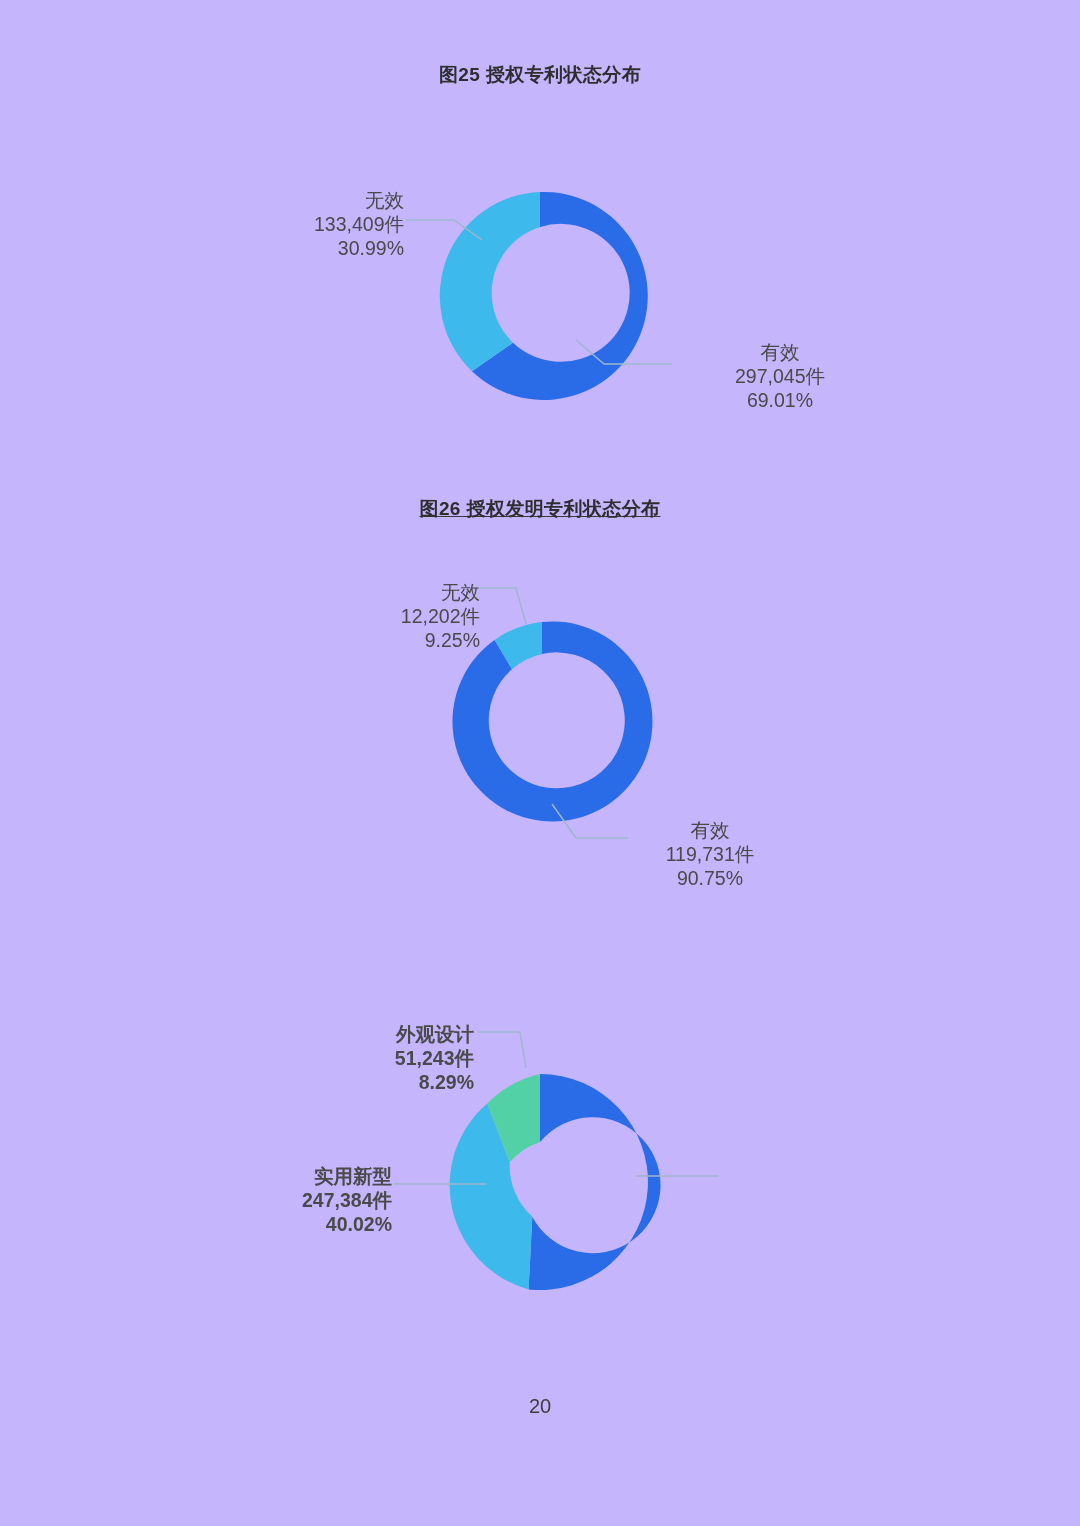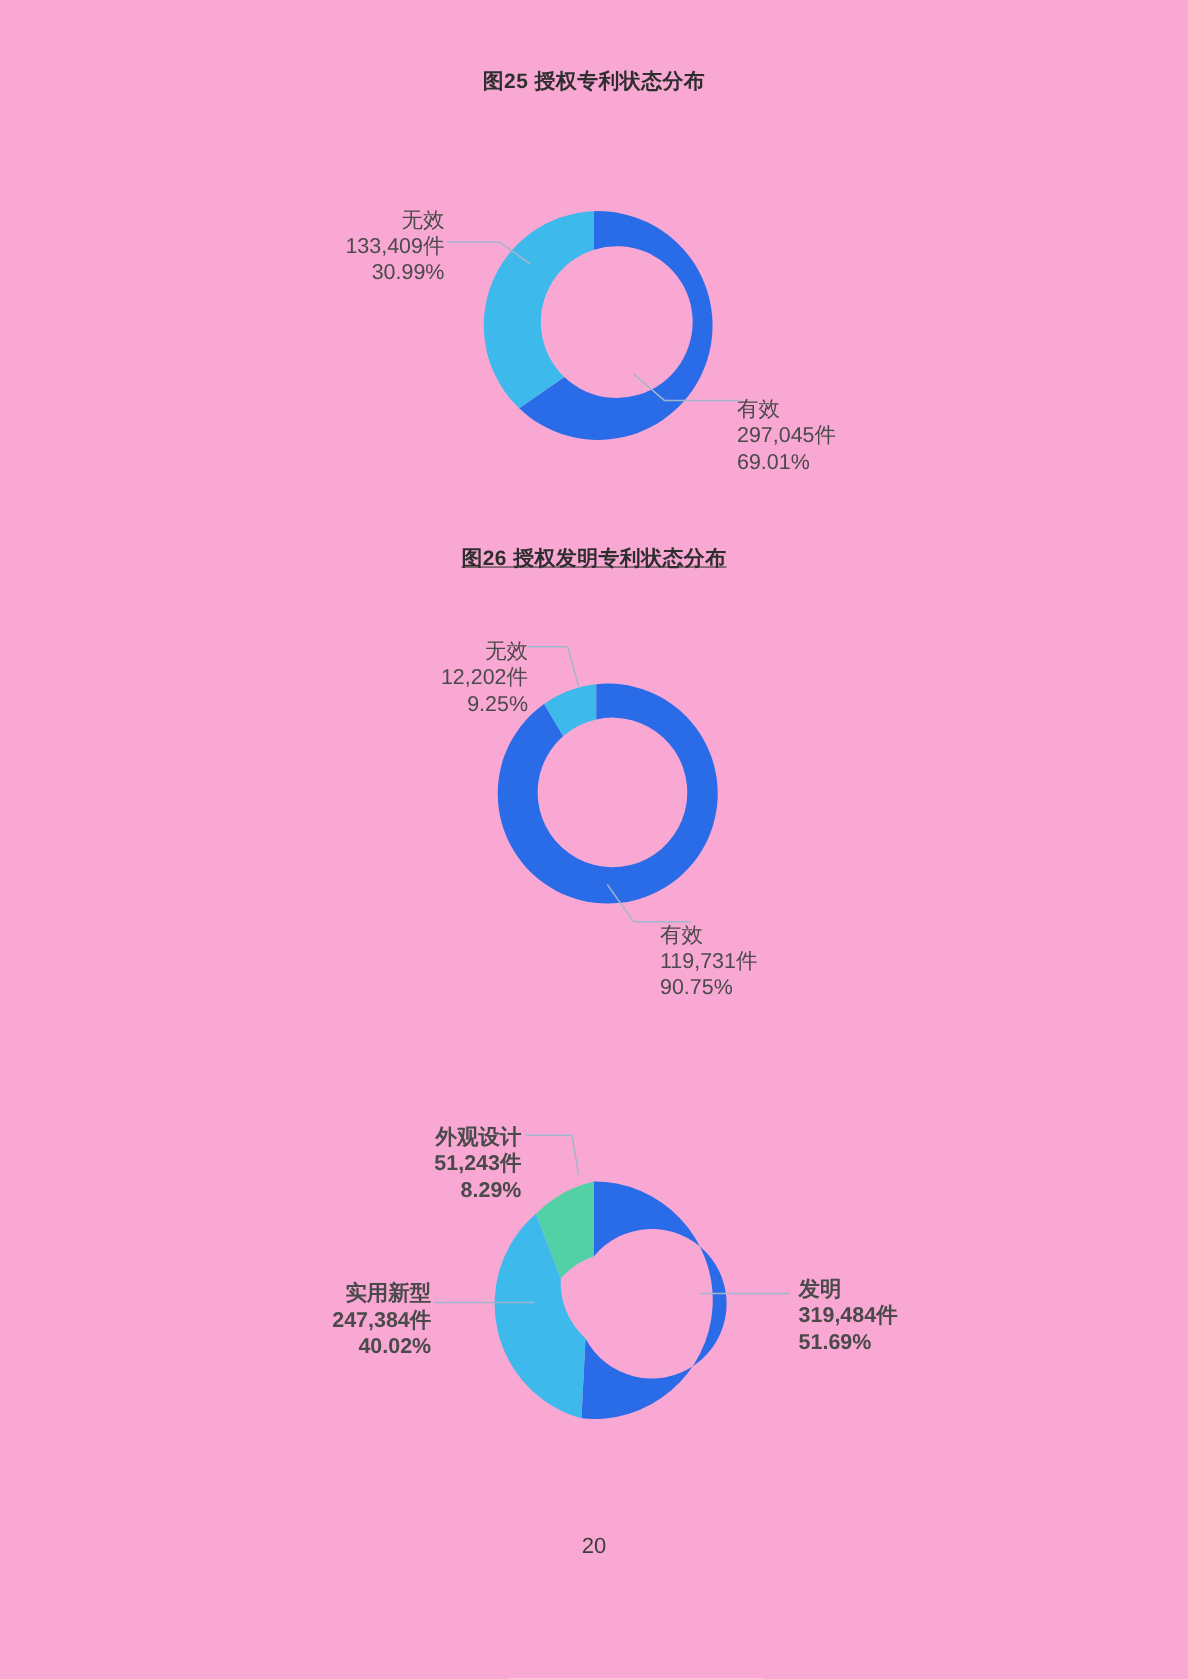--- a/index.html
+++ b/index.html
@@ -13,21 +13,21 @@
     height: 1526px;
     position: relative;
     font-family: "Liberation Sans", "DejaVu Sans", sans-serif;
     color: #3a3a3a;
     overflow: hidden;
   }
 
   .page {
     position: absolute;
     inset: 0;
-    background: #f9a8d4;
+    background: #c4b5fd;
   }
 
   
   .figure {
     position: absolute;
     left: 0;
     width: 1080px;
   }
   #figure-25 { top: 62px;  height: 430px; }
   #figure-26 { top: 496px; height: 440px; text-decoration: underline; }
@@ -60,21 +60,21 @@
   
   .callout {
     position: absolute;
     font-size: 19.5px;
     line-height: 24px;
     color: #4a4a4a;
     white-space: nowrap;
     font-family: "Liberation Sans", "DejaVu Sans", sans-serif;
   }
   .callout .ln { display: block; }
-  .callout.right { text-align: left; margin-top: 20px; }
+  .callout.right { text-align: center; }
   .callout.left  { text-align: right; }
 
   
   .page-number {
     position: absolute;
     left: 0;
     top: 1395px;
     width: 1080px;
     text-align: center;
     font-size: 20px;
@@ -220,24 +220,19 @@
         <span class="ln">51,243件</span>
         <span class="ln">8.29%</span>
       </div>
 
       <div class="callout left" style="left:188px; top:202px; width:204px;">
         <span class="ln">实用新型</span>
         <span class="ln">247,384件</span>
         <span class="ln">40.02%</span>
       </div>
 
-      <div class="callout right" style="left:726px; top:178px; width:220px;">
-        <span class="ln">发明</span>
-        <span class="ln">319,484件</span>
-        <span class="ln">51.69%</span>
-      </div>
 
     </div>
   </section>
 
   <div class="page-number">20</div>
 
 </div>
 
 </body></html>

